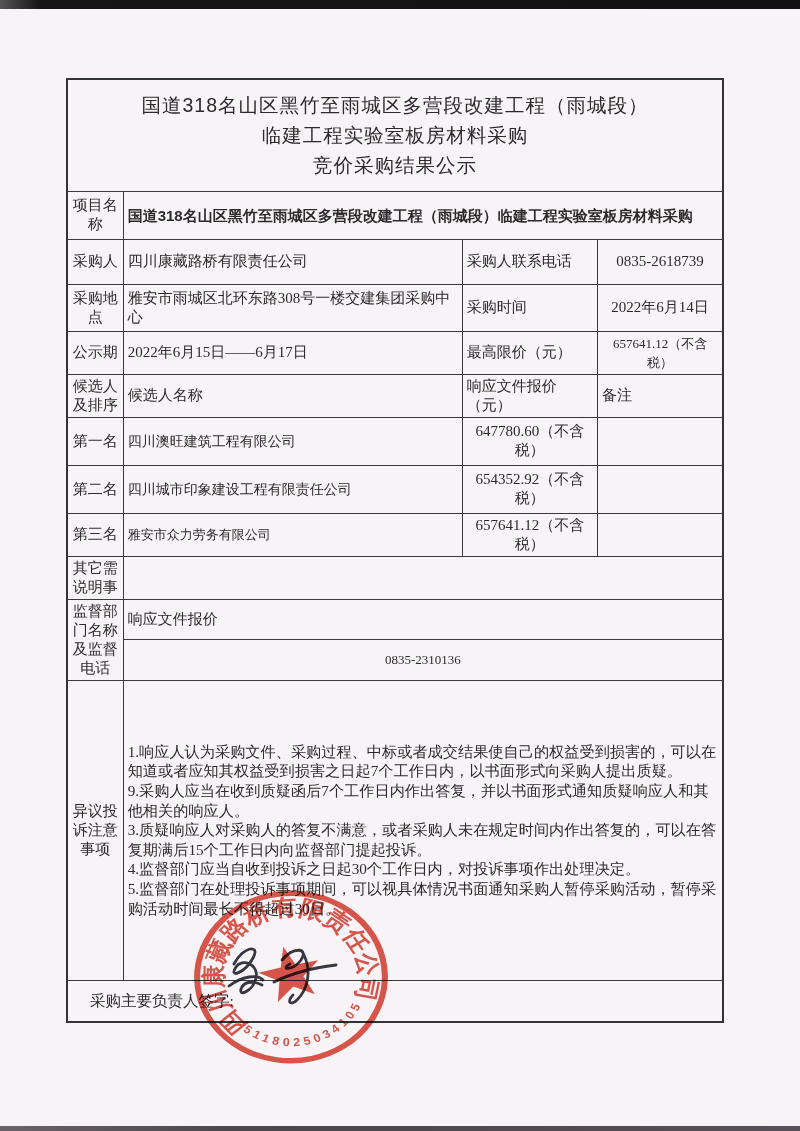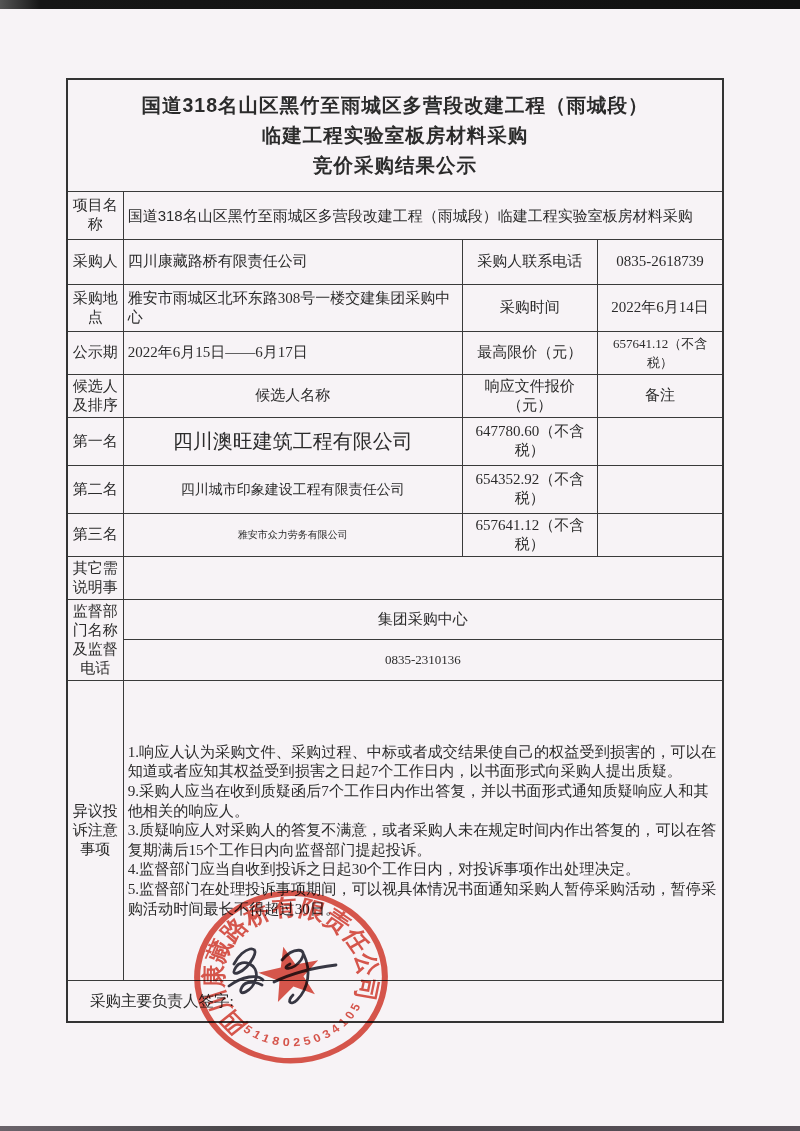--- a/index.html
+++ b/index.html
@@ -18,25 +18,25 @@
   }
   .doc-table td{
     border:1.5px solid #3a3a3a;
     padding:2px 4px;
     font-size:15px;line-height:19px;
     vertical-align:middle;
     overflow:hidden;
   }
   .doc-table{border:2.5px solid #333;}
   .title-cell{text-align:center;vertical-align:middle;}
-  .title-line{font-family:"Liberation Sans","DejaVu Sans",sans-serif;font-weight:bold;font-size:19.5px;line-height:30px;letter-spacing:1px;}
+  .title-line{font-family:"Liberation Sans","DejaVu Sans",sans-serif;font-weight:normal;font-size:19.5px;line-height:30px;letter-spacing:1px;}
   .lbl{text-align:center;white-space:pre-line;padding:2px 2px;}
   .left{text-align:left;padding-left:8px;}
-  .center{text-align:center;}
-  .bold{font-weight:normal;font-family:"Liberation Sans","DejaVu Sans",sans-serif;font-size:14.5px;}
+  .center{text-align:left;}
+  .bold{font-weight:bold;font-family:"Liberation Sans","DejaVu Sans",sans-serif;font-size:14.5px;}
   .price{font-size:14px;text-align:center;}
   .notice-cell{padding:6px 9px;}
   .notice-item{font-size:15.2px;line-height:19.6px;text-align:left;}
   .sig-row td{text-align:left;padding-left:22px;font-size:15.5px;}
   
   tr.h-title{height:112px;}
   tr.h-project{height:48px;}
   tr.h-buyer{height:45px;}
   tr.h-location{height:47px;}
   tr.h-publicity{height:38px;}
@@ -106,51 +106,51 @@
   <tr class="h-candhead">
     <td class="lbl">候选人
 及排序</td>
     <td class="center">候选人名称</td>
     <td class="center">响应文件报价（元）</td>
     <td class="center">备注</td>
   </tr>
 
   <tr class="h-cand1">
     <td class="lbl">第一名</td>
-    <td class="center" style="font-size:20px">四川澳旺建筑工程有限公司</td>
+    <td class="center" style="font-size:14px">四川澳旺建筑工程有限公司</td>
     <td class="price">647780.60（不含税）</td>
     <td class="center"></td>
   </tr>
 
   <tr class="h-cand2">
     <td class="lbl">第二名</td>
     <td class="center" style="font-size:14px">四川城市印象建设工程有限责任公司</td>
     <td class="price">654352.92（不含税）</td>
     <td class="center"></td>
   </tr>
 
   <tr class="h-cand3">
     <td class="lbl">第三名</td>
-    <td class="center" style="font-size:10px">雅安市众力劳务有限公司</td>
+    <td class="center" style="font-size:13px">雅安市众力劳务有限公司</td>
     <td class="price">657641.12（不含税）</td>
     <td class="center"></td>
   </tr>
 
   <tr class="h-other">
     <td class="lbl">其它需
 说明事</td>
     <td colspan="3"></td>
   </tr>
 
   <tr class="h-superv">
     <td class="lbl" rowspan="2">监督部
 门名称
 及监督
 电话</td>
-    <td colspan="3" class="center">集团采购中心</td>
+    <td colspan="3" class="center">响应文件报价</td>
   </tr>
   <tr class="h-superv">
     <td colspan="3" class="center price" style="font-size:13px">0835-2310136</td>
   </tr>
 
   <tr class="h-objection">
     <td class="lbl">异议投
 诉注意
 事项</td>
     <td colspan="3" class="notice-cell">

